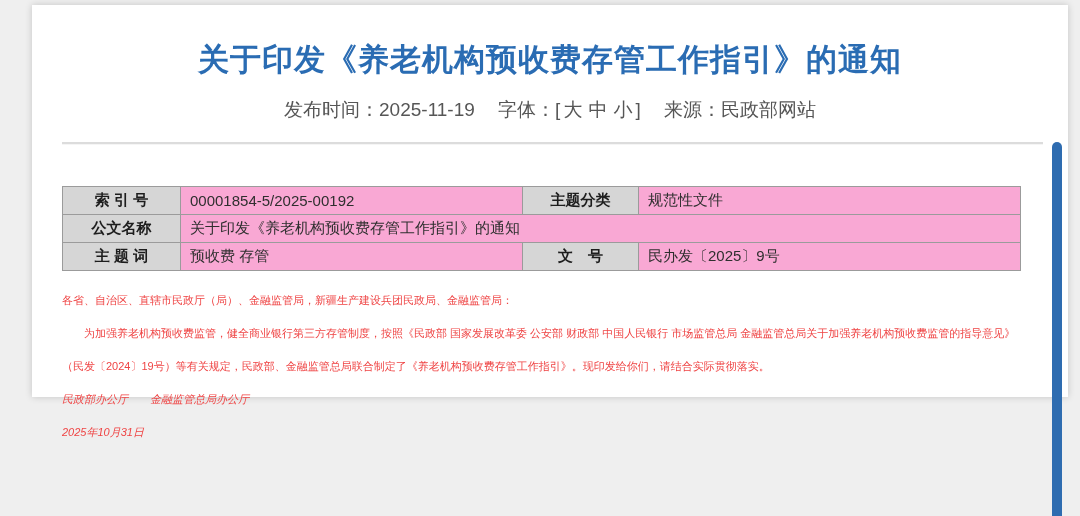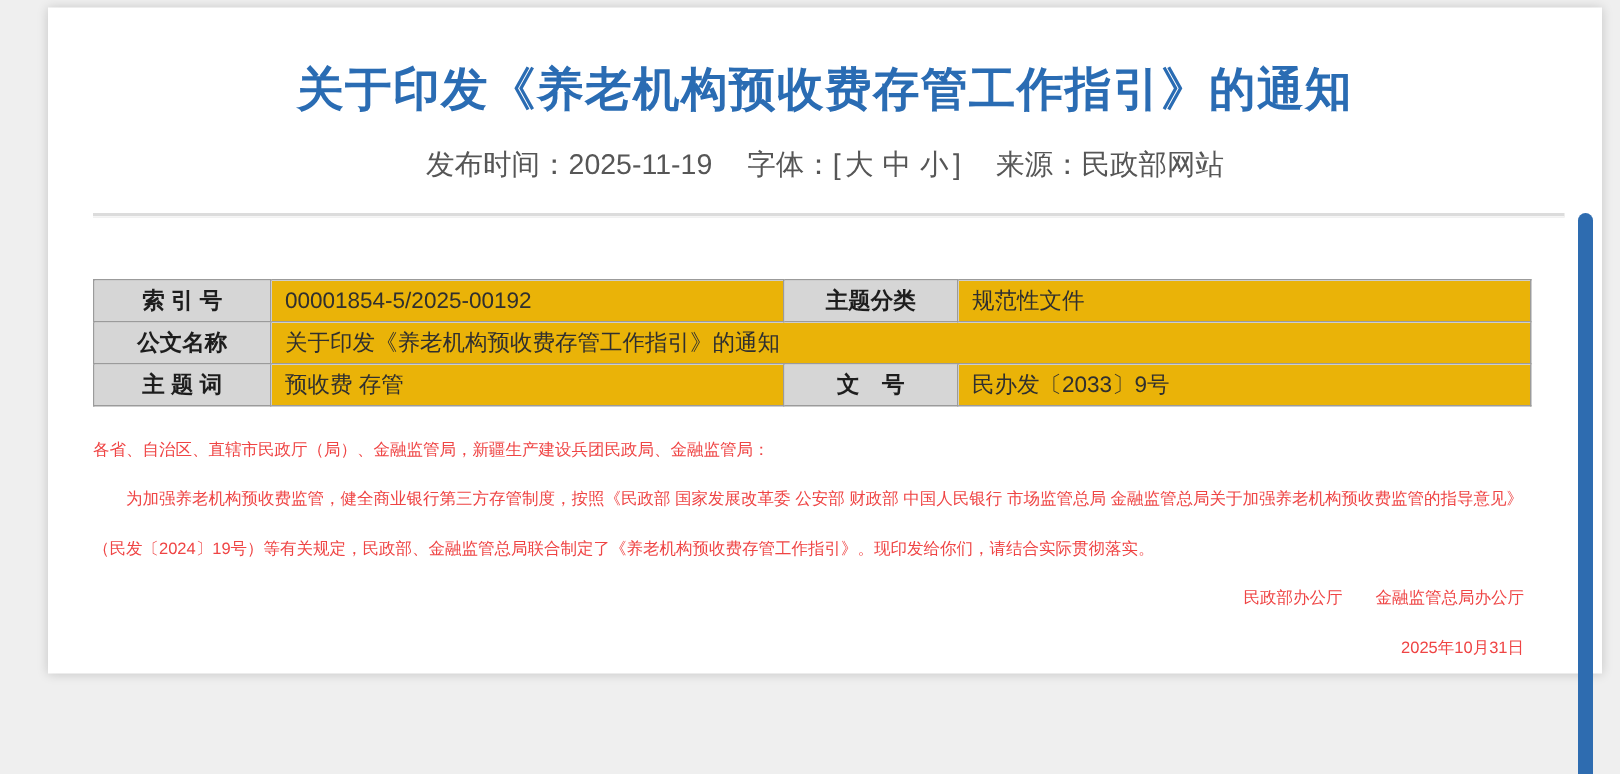--- a/index.html
+++ b/index.html
@@ -6,21 +6,21 @@
   body {
     width: 1080px; height: 516px;
     background: #efefef;
     font-family: "Liberation Sans", "DejaVu Sans", sans-serif;
     overflow: hidden;
     position: relative;
   }
   .card {
     position: absolute;
     left: 32px; top: 5px;
-    width: 1036px; height: 444px;
+    width: 1036px; height: 392px;
     background: #ffffff;
     box-shadow: 0 0 7px rgba(0,0,0,0.18);
   }
   .doc-title {
     margin: 36px 50px 0 50px;
     text-align: center;
     font-size: 31px;
     font-weight: bold;
     color: #2a6cb3;
     letter-spacing: 1px;
@@ -55,37 +55,37 @@
     white-space: nowrap;
   }
   .info-table th {
     background: #d6d6d6;
     font-weight: bold;
     text-align: center;
     font-size: 15px;
     color: #1d1d1d;
   }
   .info-table td {
-    background: #eab308;
+    background: #f9a8d4;
     text-align: left;
     padding-left: 9px;
     margin-top: 24px;
   }
   .doc-body {
     margin: 13px 48px 0 30px;
     font-size: 11px;
     line-height: 33px;
     color: #ef4444;
   }
   .doc-body .para { margin: 0; text-indent: 2em; }
   .doc-body .salutation { margin: 0; }
   .doc-body .sign-line, .doc-body .date-line {
     margin: 0;
-    text-align: right;
     padding-right: 4px;
+    font-style: italic;
   }
   .scrollbar-thumb {
     position: absolute;
     left: 1052px; top: 142px;
     width: 10px; height: 382px;
     background: #2e6cb0;
     border-radius: 5px;
   }
 </style>
 </head>
@@ -118,21 +118,21 @@
         <td>规范性文件</td>
       </tr>
       <tr>
         <th>公文名称</th>
         <td colspan="3">关于印发《养老机构预收费存管工作指引》的通知</td>
       </tr>
       <tr>
         <th>主 题 词</th>
         <td>预收费 存管</td>
         <th>文　号</th>
-        <td>民办发〔2033〕9号</td>
+        <td>民办发〔2025〕9号</td>
       </tr>
     </tbody>
   </table>
 
   <div class="doc-body">
     <p class="salutation">各省、自治区、直辖市民政厅（局）、金融监管局，新疆生产建设兵团民政局、金融监管局：</p>
     <p class="para">为加强养老机构预收费监管，健全商业银行第三方存管制度，按照《民政部 国家发展改革委 公安部 财政部 中国人民银行 市场监管总局 金融监管总局关于加强养老机构预收费监管的指导意见》（民发〔2024〕19号）等有关规定，民政部、金融监管总局联合制定了《养老机构预收费存管工作指引》。现印发给你们，请结合实际贯彻落实。</p>
     <p class="sign-line">民政部办公厅　　金融监管总局办公厅</p>
     <p class="date-line">2025年10月31日</p>
   </div>

